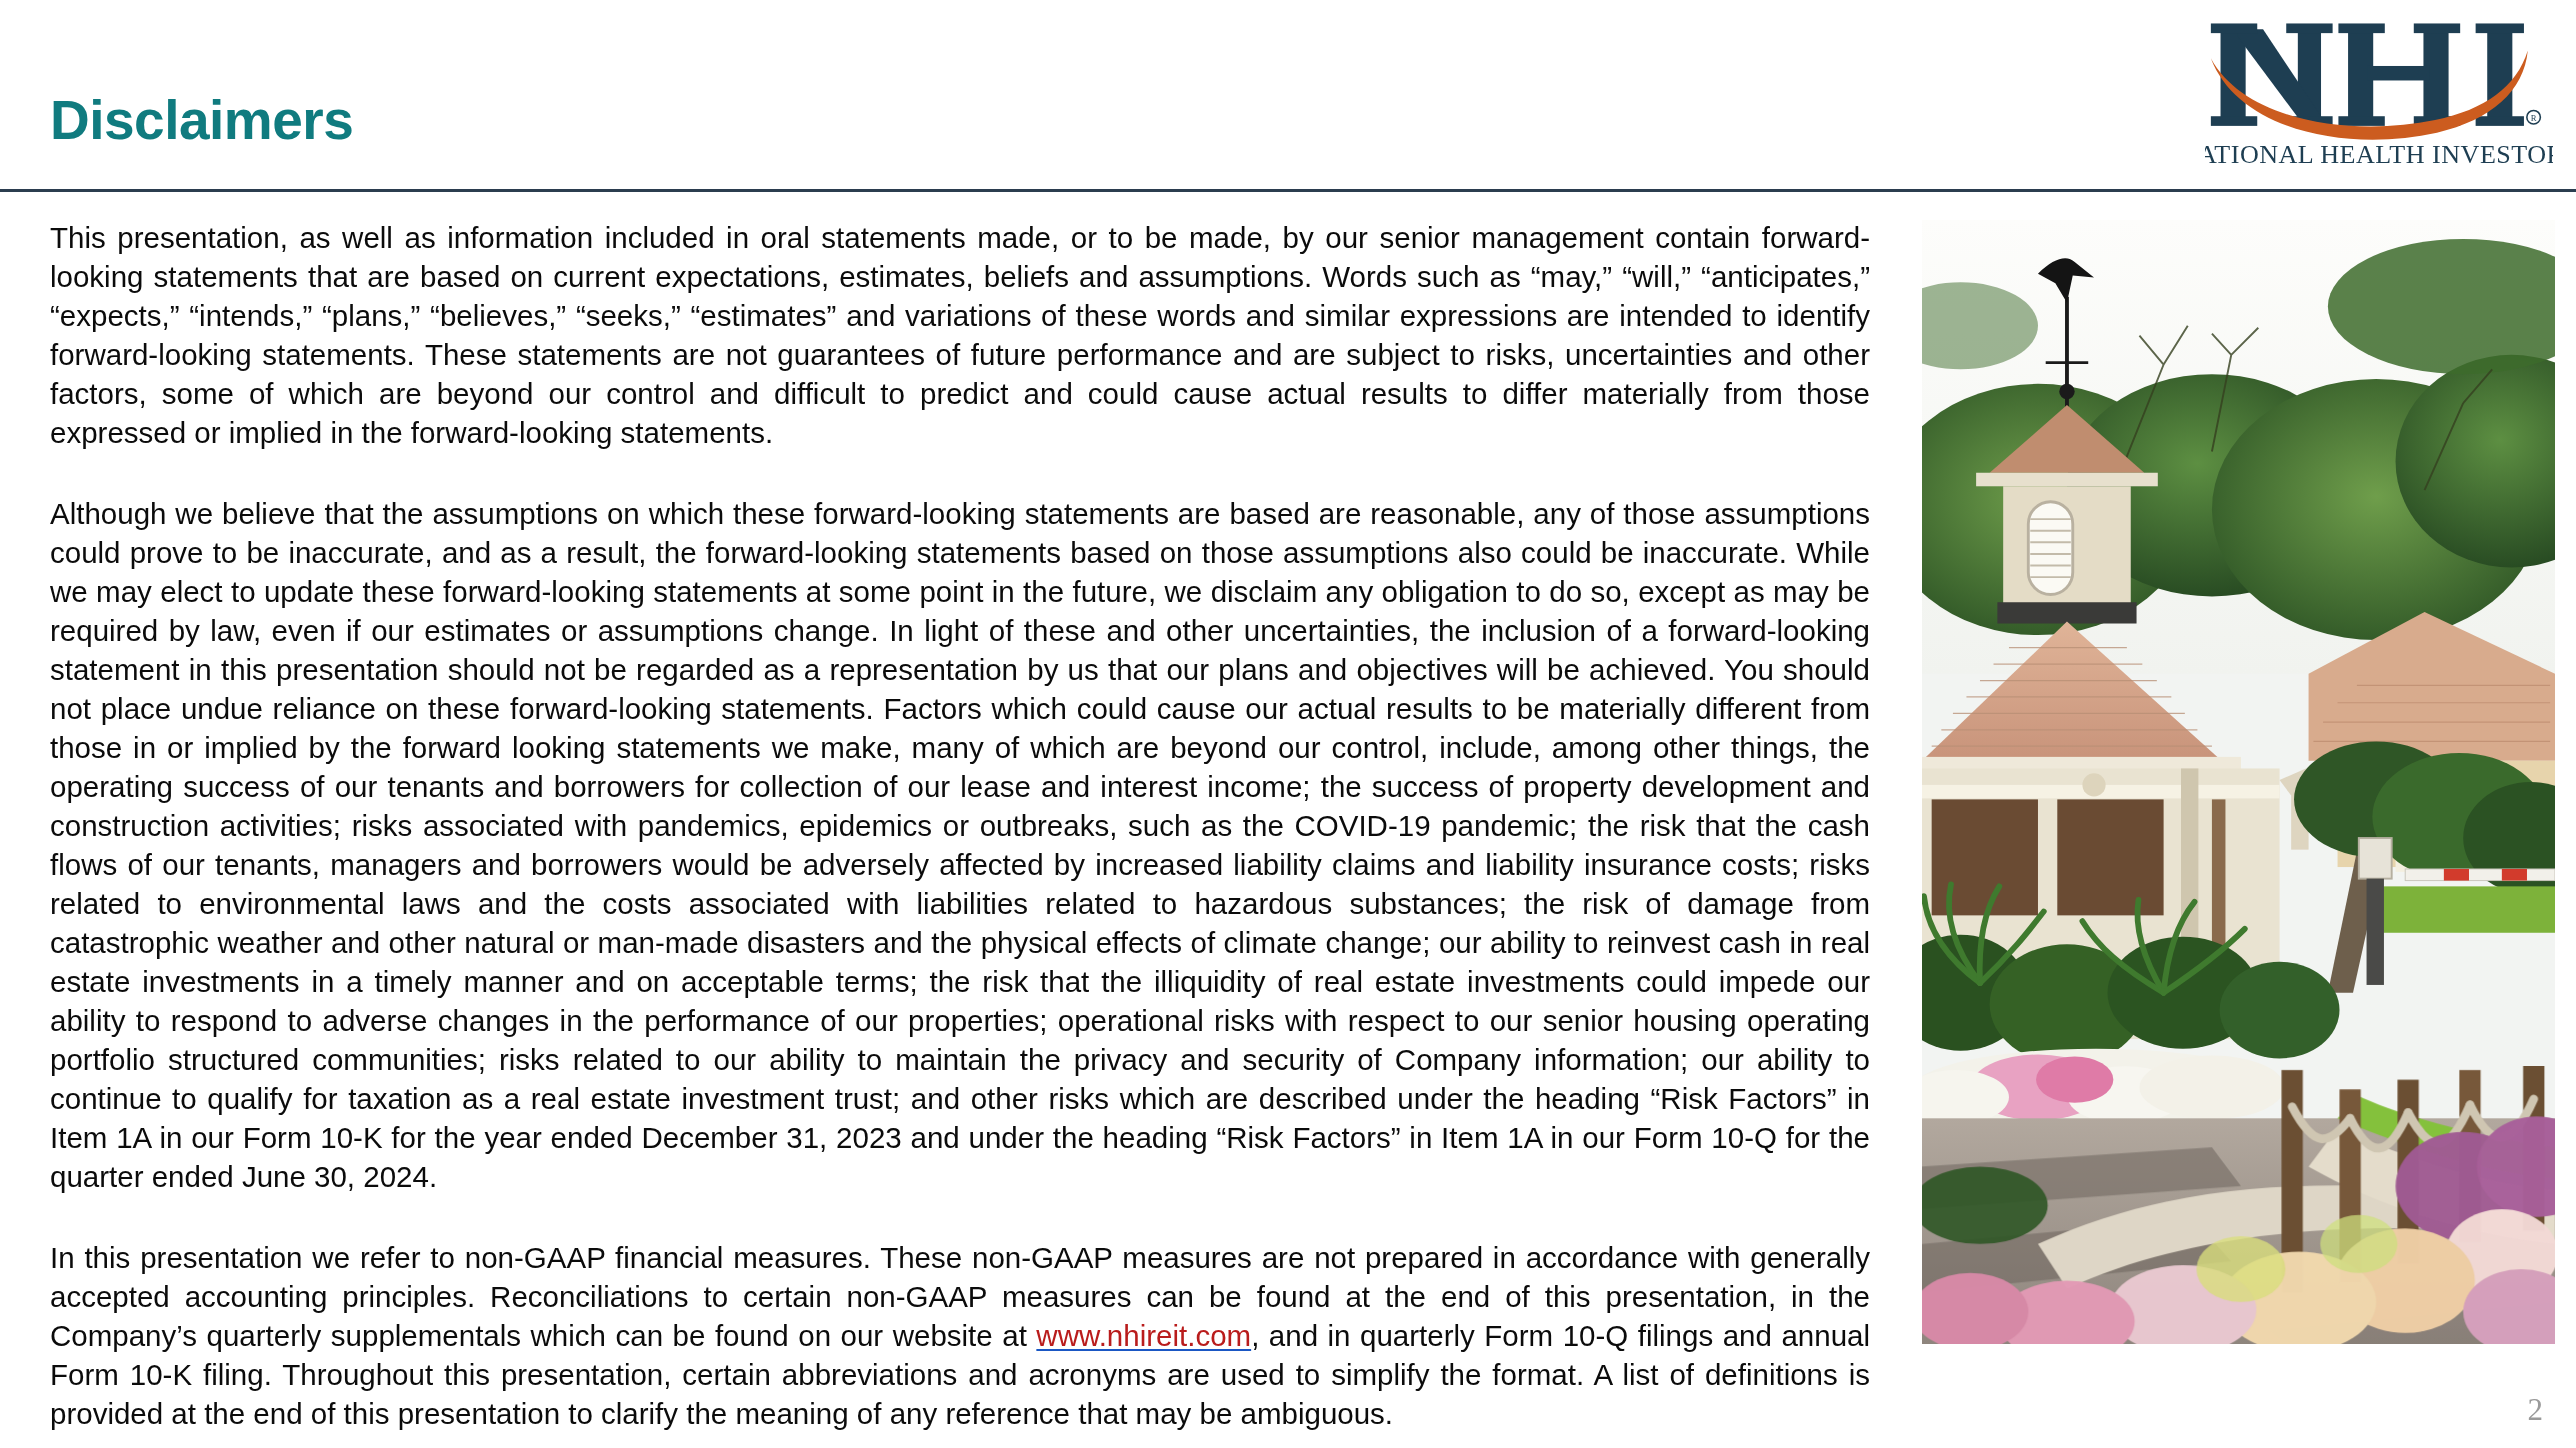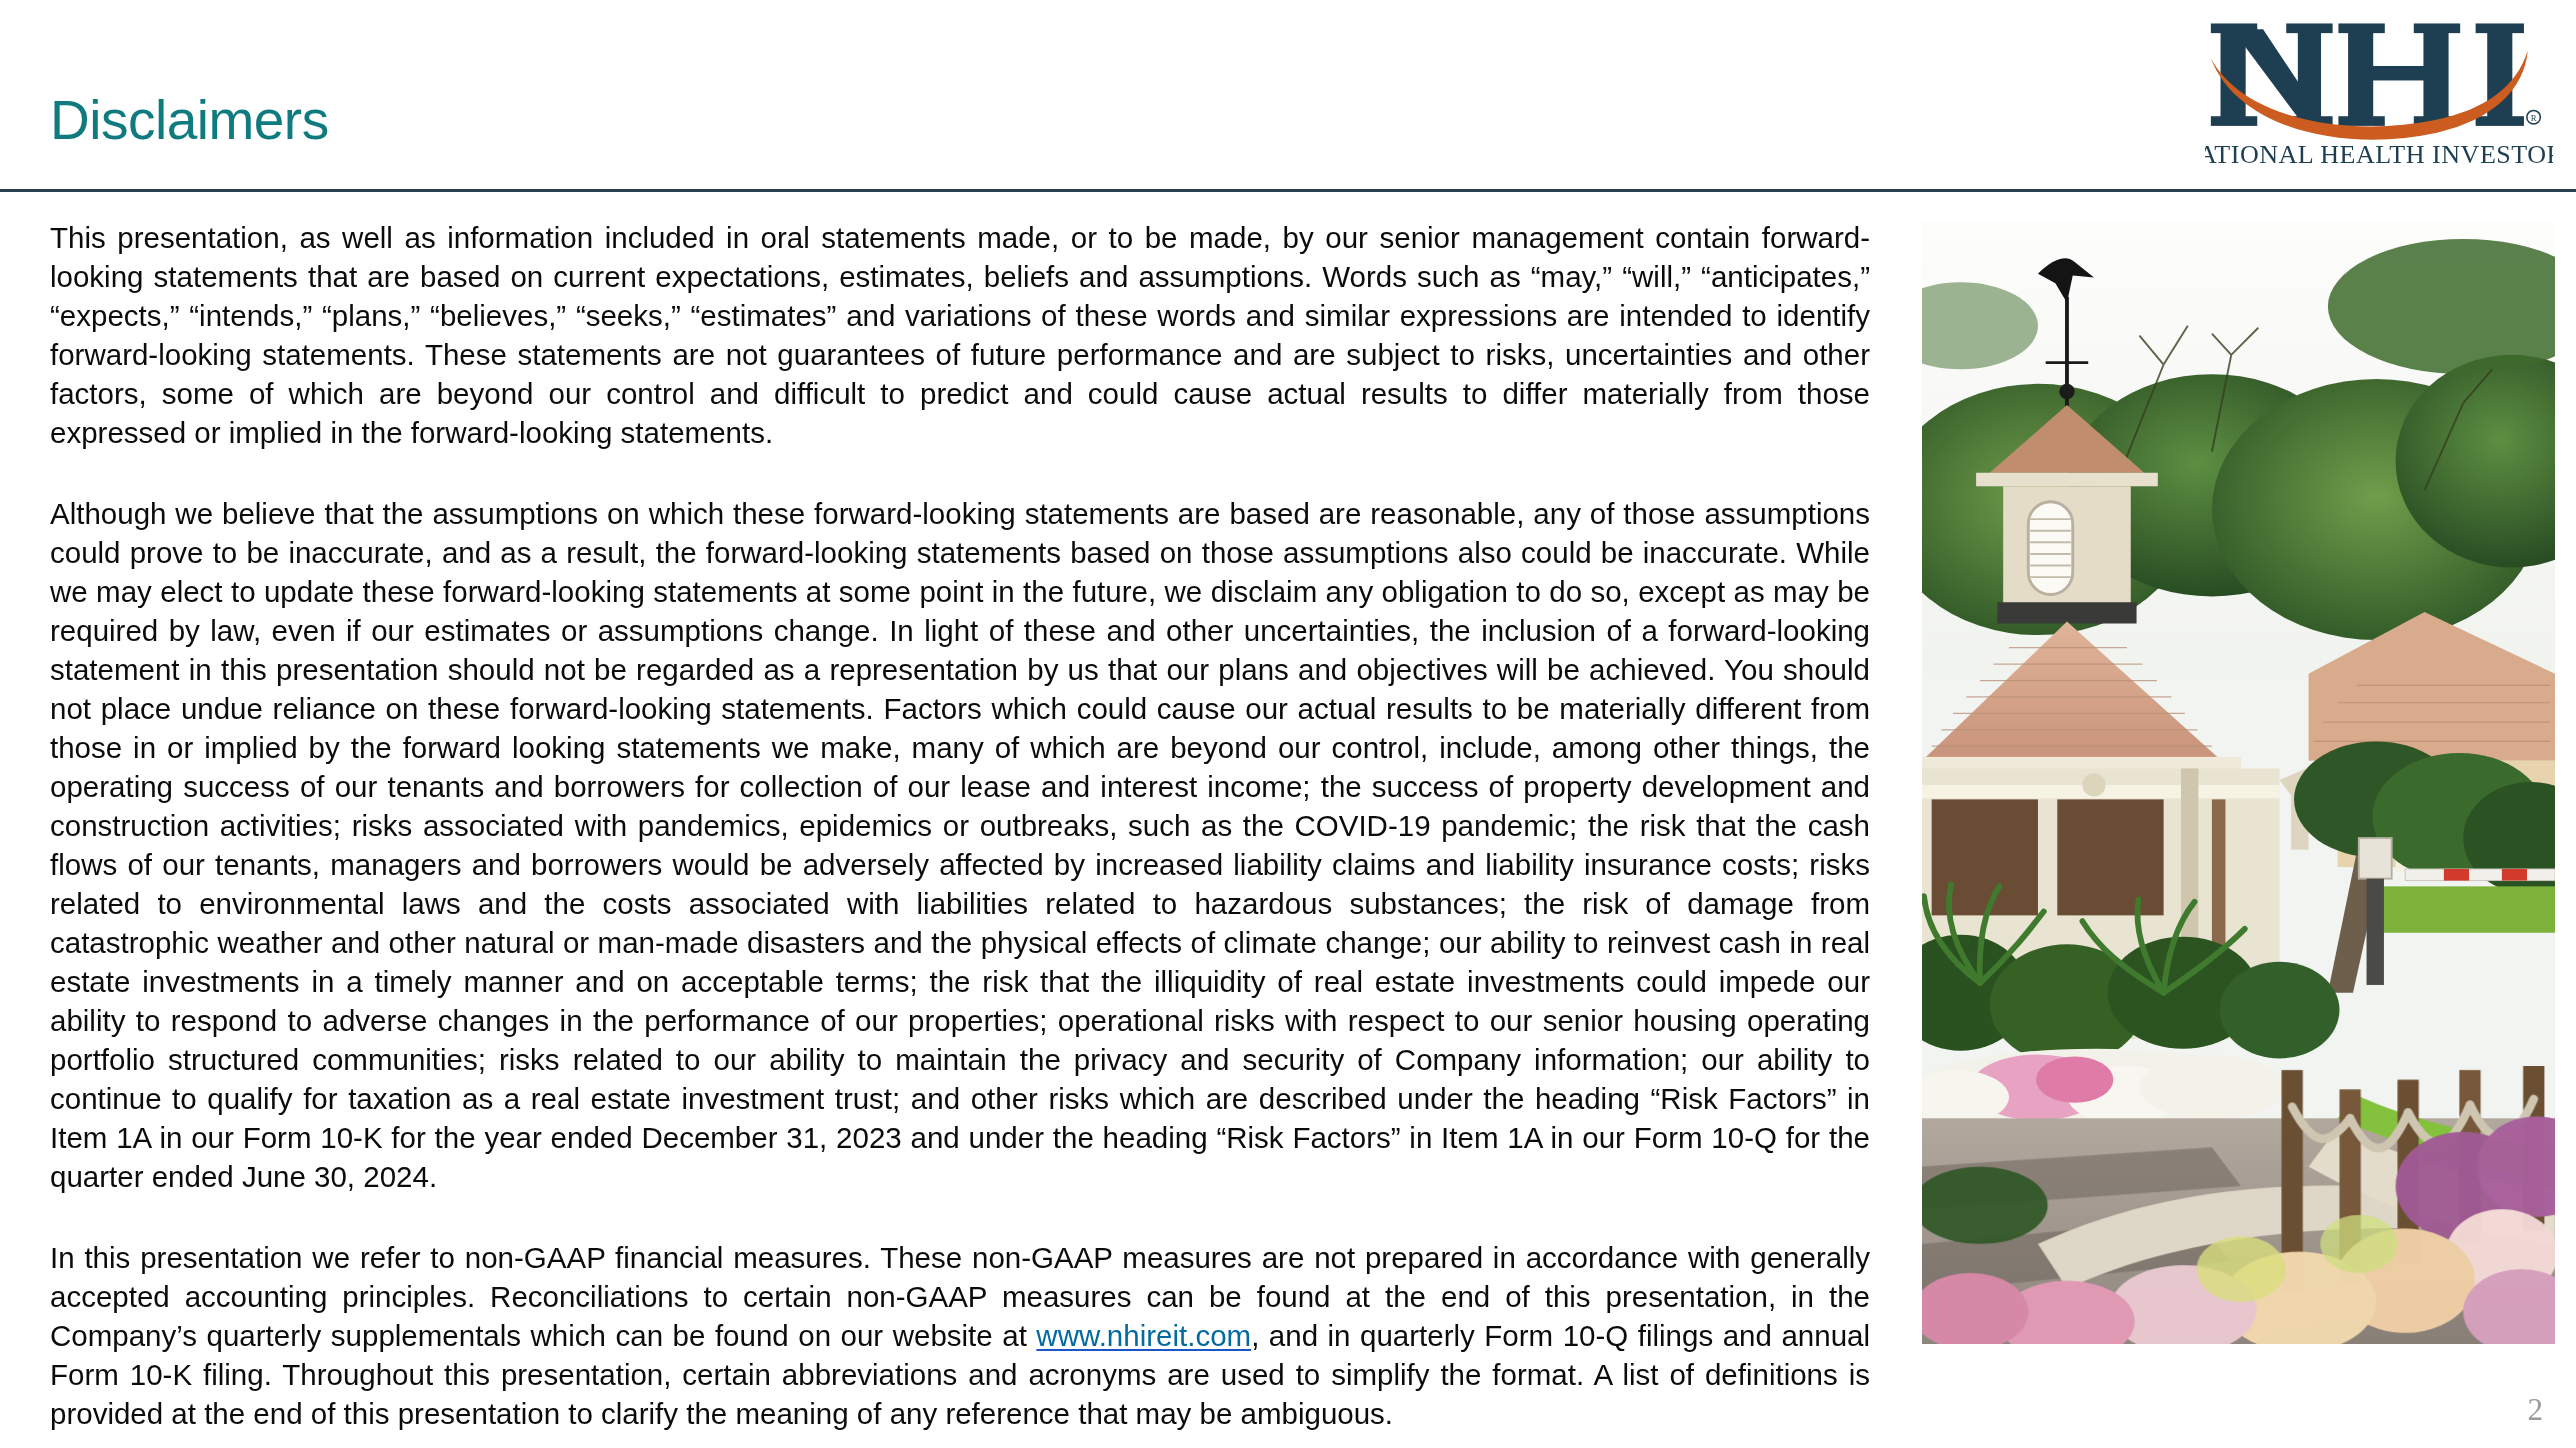--- a/index.html
+++ b/index.html
@@ -21,21 +21,21 @@
     position: absolute;
     left: 0; top: 0;
     width: 2576px;
     height: 191px;
   }
   #page-title {
     position: absolute;
     left: 50px;
     top: 93px;
     font-size: 55px;
-    font-weight: normal;
+    font-weight: bold;
     color: #107B7F;
     letter-spacing: -0.5px;
     line-height: 1;
     white-space: nowrap;
   }
   #header-rule {
     position: absolute;
     left: 0;
     top: 189px;
     width: 2576px;
@@ -65,21 +65,21 @@
     line-height: 39px;
     text-align: justify;
     text-justify: inter-word;
     color: #0b0b0b;
     margin: 4px 0 37px 0;
     hyphens: none;
   }
   .para:last-child { margin-bottom: 0; }
   .para.gap-lg { margin-bottom: 42px; }
   a.weblink {
-    color: #0369a1;
+    color: #b91c1c;
     text-decoration-color: #1a57c4;
     text-underline-offset: 2.9px;
   }
 
   
   #property-photo {
     position: absolute;
     left: 1922px;
     top: 220px;
     width: 633px;

